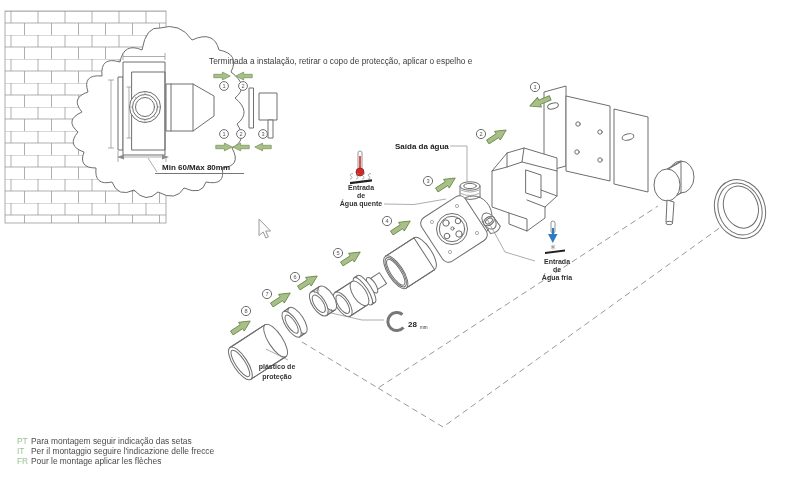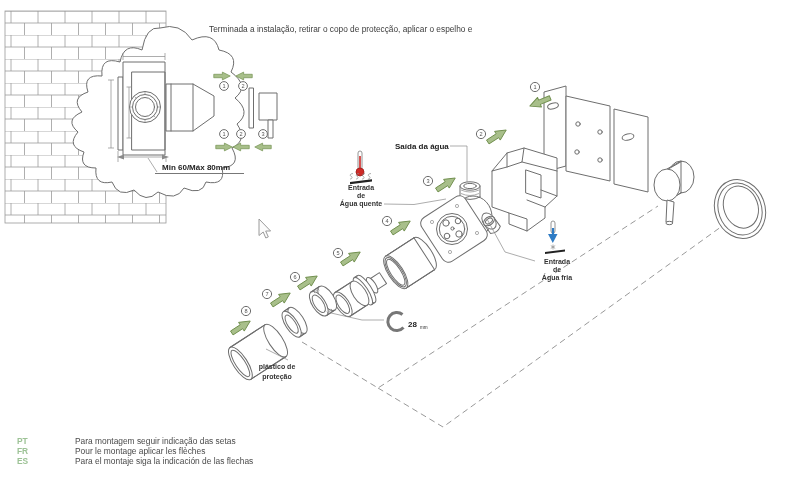--- a/index.html
+++ b/index.html
@@ -1,24 +1,24 @@
 <!DOCTYPE html>
 <html><head>
 <meta charset="utf-8">
 <style>
   html,body{margin:0;padding:0;background:#fff;}
   .stage{position:relative;width:800px;height:491px;background:#fff;overflow:hidden;
          font-family:"Liberation Sans",sans-serif;}
   .stage svg{position:absolute;left:0;top:0;}
-  .top-note{position:absolute;left:209px;top:23px;width:320px;
+  .top-note{position:absolute;left:209px;top:55px;width:320px;
             font-size:8.3px;line-height:1.45;color:#3c3c3c;}
   .footer{position:absolute;left:17px;top:436px;font-size:8.4px;line-height:10.2px;color:#4a4a4a;}
   .lang-row{white-space:nowrap;}
-  .lang-code{display:inline-block;width:14px;color:#9cc295;font-weight:bold;}
-  .lang-text{color:#4a4a4a;margin-left:44px;}
+  .lang-code{display:inline-block;width:14px;color:#9cc295;}
+  .lang-text{color:#4a4a4a;}
   
   .ln{fill:none;stroke:#6e6e6e;stroke-width:1;stroke-linejoin:round;stroke-linecap:round;}
   .shape{fill:#ffffff;stroke:#6e6e6e;stroke-width:1;stroke-linejoin:round;}
   .thin{fill:none;stroke:#8a8a8a;stroke-width:.7;}
   .lbl{font-size:7px;font-weight:600;fill:#333;}
   .lbl8{font-size:8px;font-weight:600;fill:#222;}
   .num{font-size:5.6px;fill:#555;}
   .dash{fill:none;stroke:#999;stroke-width:1;stroke-dasharray:6 4;}
 </style>
 </head>
@@ -331,20 +331,20 @@
 
 <div class="top-note">
   <div>Terminada a instalação, retirar o copo de protecção, aplicar o espelho e</div>
 </div>
 
 <div class="footer">
   <div class="lang-row">
     <span class="lang-code">PT</span><span class="lang-text">Para montagem seguir indicação das setas</span>
   </div>
   <div class="lang-row">
+    <span class="lang-code">IT</span><span class="lang-text">Per il montaggio seguire l'indicazione delle frecce</span>
+  </div>
+  <div class="lang-row">
     <span class="lang-code">FR</span><span class="lang-text">Pour le montage aplicar les flèches</span>
   </div>
-  <div class="lang-row">
-    <span class="lang-code">ES</span><span class="lang-text">Para el montaje siga la indicación de las flechas</span>
-  </div>
 </div>
 
 </div>
 
 </body></html>

